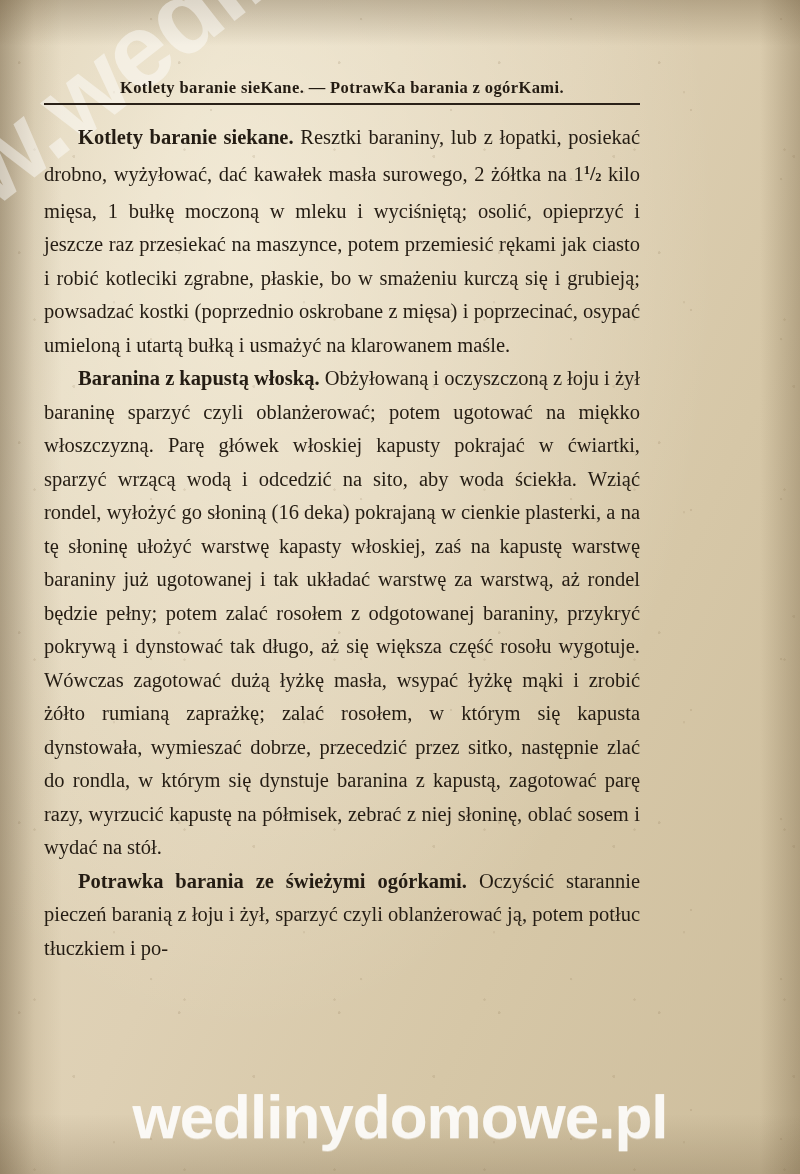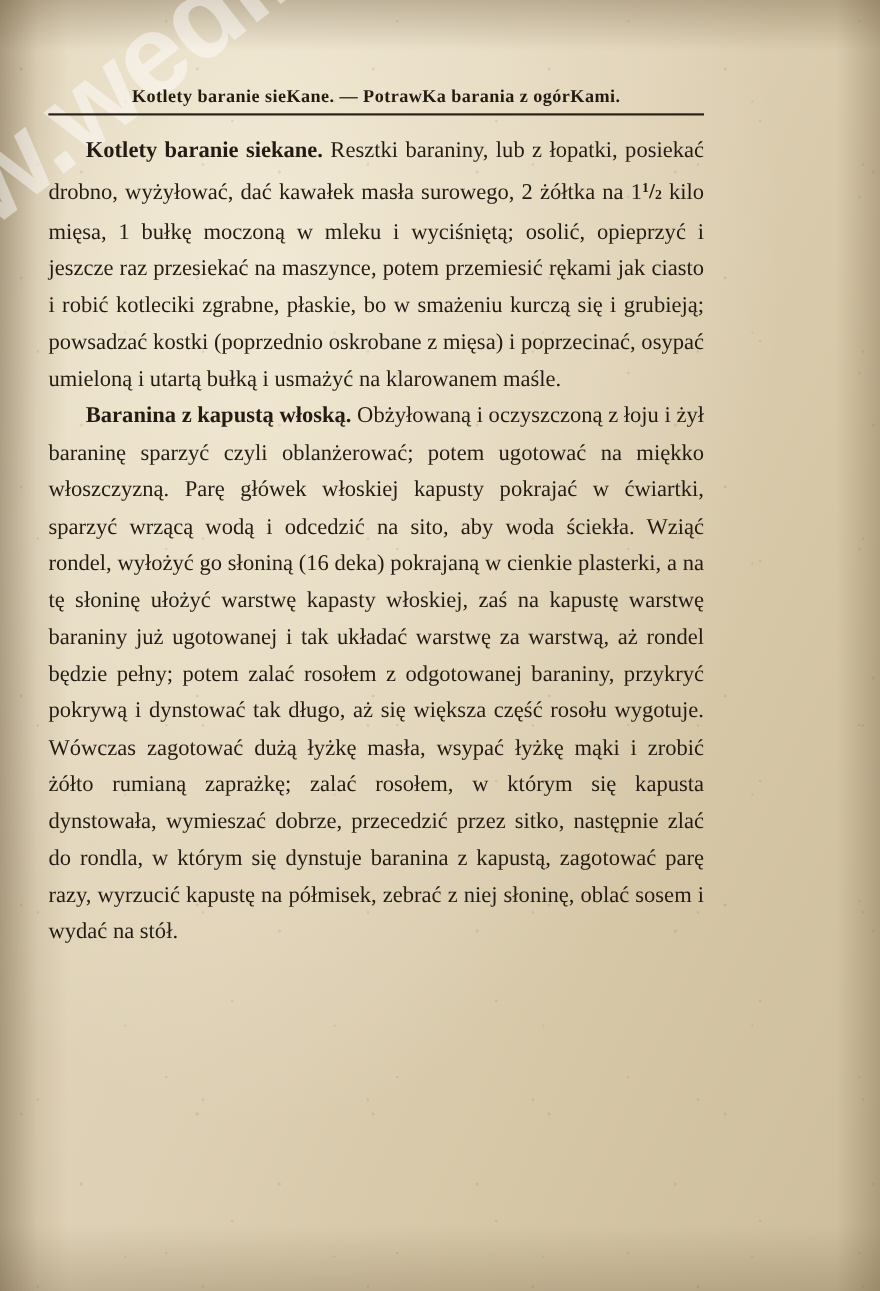--- a/index.html
+++ b/index.html
@@ -172,20 +172,22 @@
   <div class="page-body">
 
     <div class="running-head">Kotlety baranie sieKane. — PotrawKa barania z ogórKami.</div>
 
     <div class="text-block">
 
       <p class="para"><span class="run-head-bold">Kotlety baranie siekane.</span><span> Resztki baraniny, lub z łopatki, posiekać drobno, wyżyłować, dać kawałek masła surowego, 2 żółtka na 1</span><span class="frac"><sup>1</sup>/<sub>2</sub></span><span> kilo mięsa, 1 bułkę moczoną w mleku i wyciśniętą; osolić, opieprzyć i jeszcze raz przesiekać na maszynce, potem przemiesić rękami jak ciasto i robić kotleciki zgrabne, płaskie, bo w smażeniu kurczą się i grubieją; powsadzać kostki (poprzednio oskrobane z mięsa) i poprzecinać, osypać umieloną i utartą bułką i usmażyć na klarowanem maśle.</span></p>
 
       <p class="para"><span class="run-head-bold">Baranina z kapustą włoską.</span><span> Obżyłowaną i oczyszczoną z łoju i żył baraninę sparzyć czyli oblanżerować; potem ugotować na miękko włoszczyzną. Parę główek włoskiej kapusty pokrajać w ćwiartki, sparzyć wrzącą wodą i odcedzić na sito, aby woda ściekła. Wziąć rondel, wyłożyć go słoniną (16 deka) pokrajaną w cienkie plasterki, a na tę słoninę ułożyć warstwę kapasty włoskiej, zaś na kapustę warstwę baraniny już ugotowanej i tak układać warstwę za warstwą, aż rondel będzie pełny; potem zalać rosołem z odgotowanej baraniny, przykryć pokrywą i dynstować tak długo, aż się większa część rosołu wygotuje. Wówczas zagotować dużą łyżkę masła, wsypać łyżkę mąki i zrobić żółto rumianą zaprażkę; zalać rosołem, w którym się kapusta dynstowała, wymieszać dobrze, przecedzić przez sitko, następnie zlać do rondla, w którym się dynstuje baranina z kapustą, zagotować parę razy, wyrzucić kapustę na półmisek, zebrać z niej słoninę, oblać sosem i wydać na stół.</span></p>
 
+      <p class="para"><span class="run-head-bold">Potrawka barania ze świeżymi ogórkami.</span><span> Oczyścić starannie pieczeń baranią z łoju i żył, sparzyć czyli oblanżerować ją, potem potłuc tłuczkiem i po-</span></p>
 
     </div>
 
 
   </div>
 
+  <div class="wm-bottom">wedlinydomowe.pl</div>
 
 </div>
 
 </body></html>

